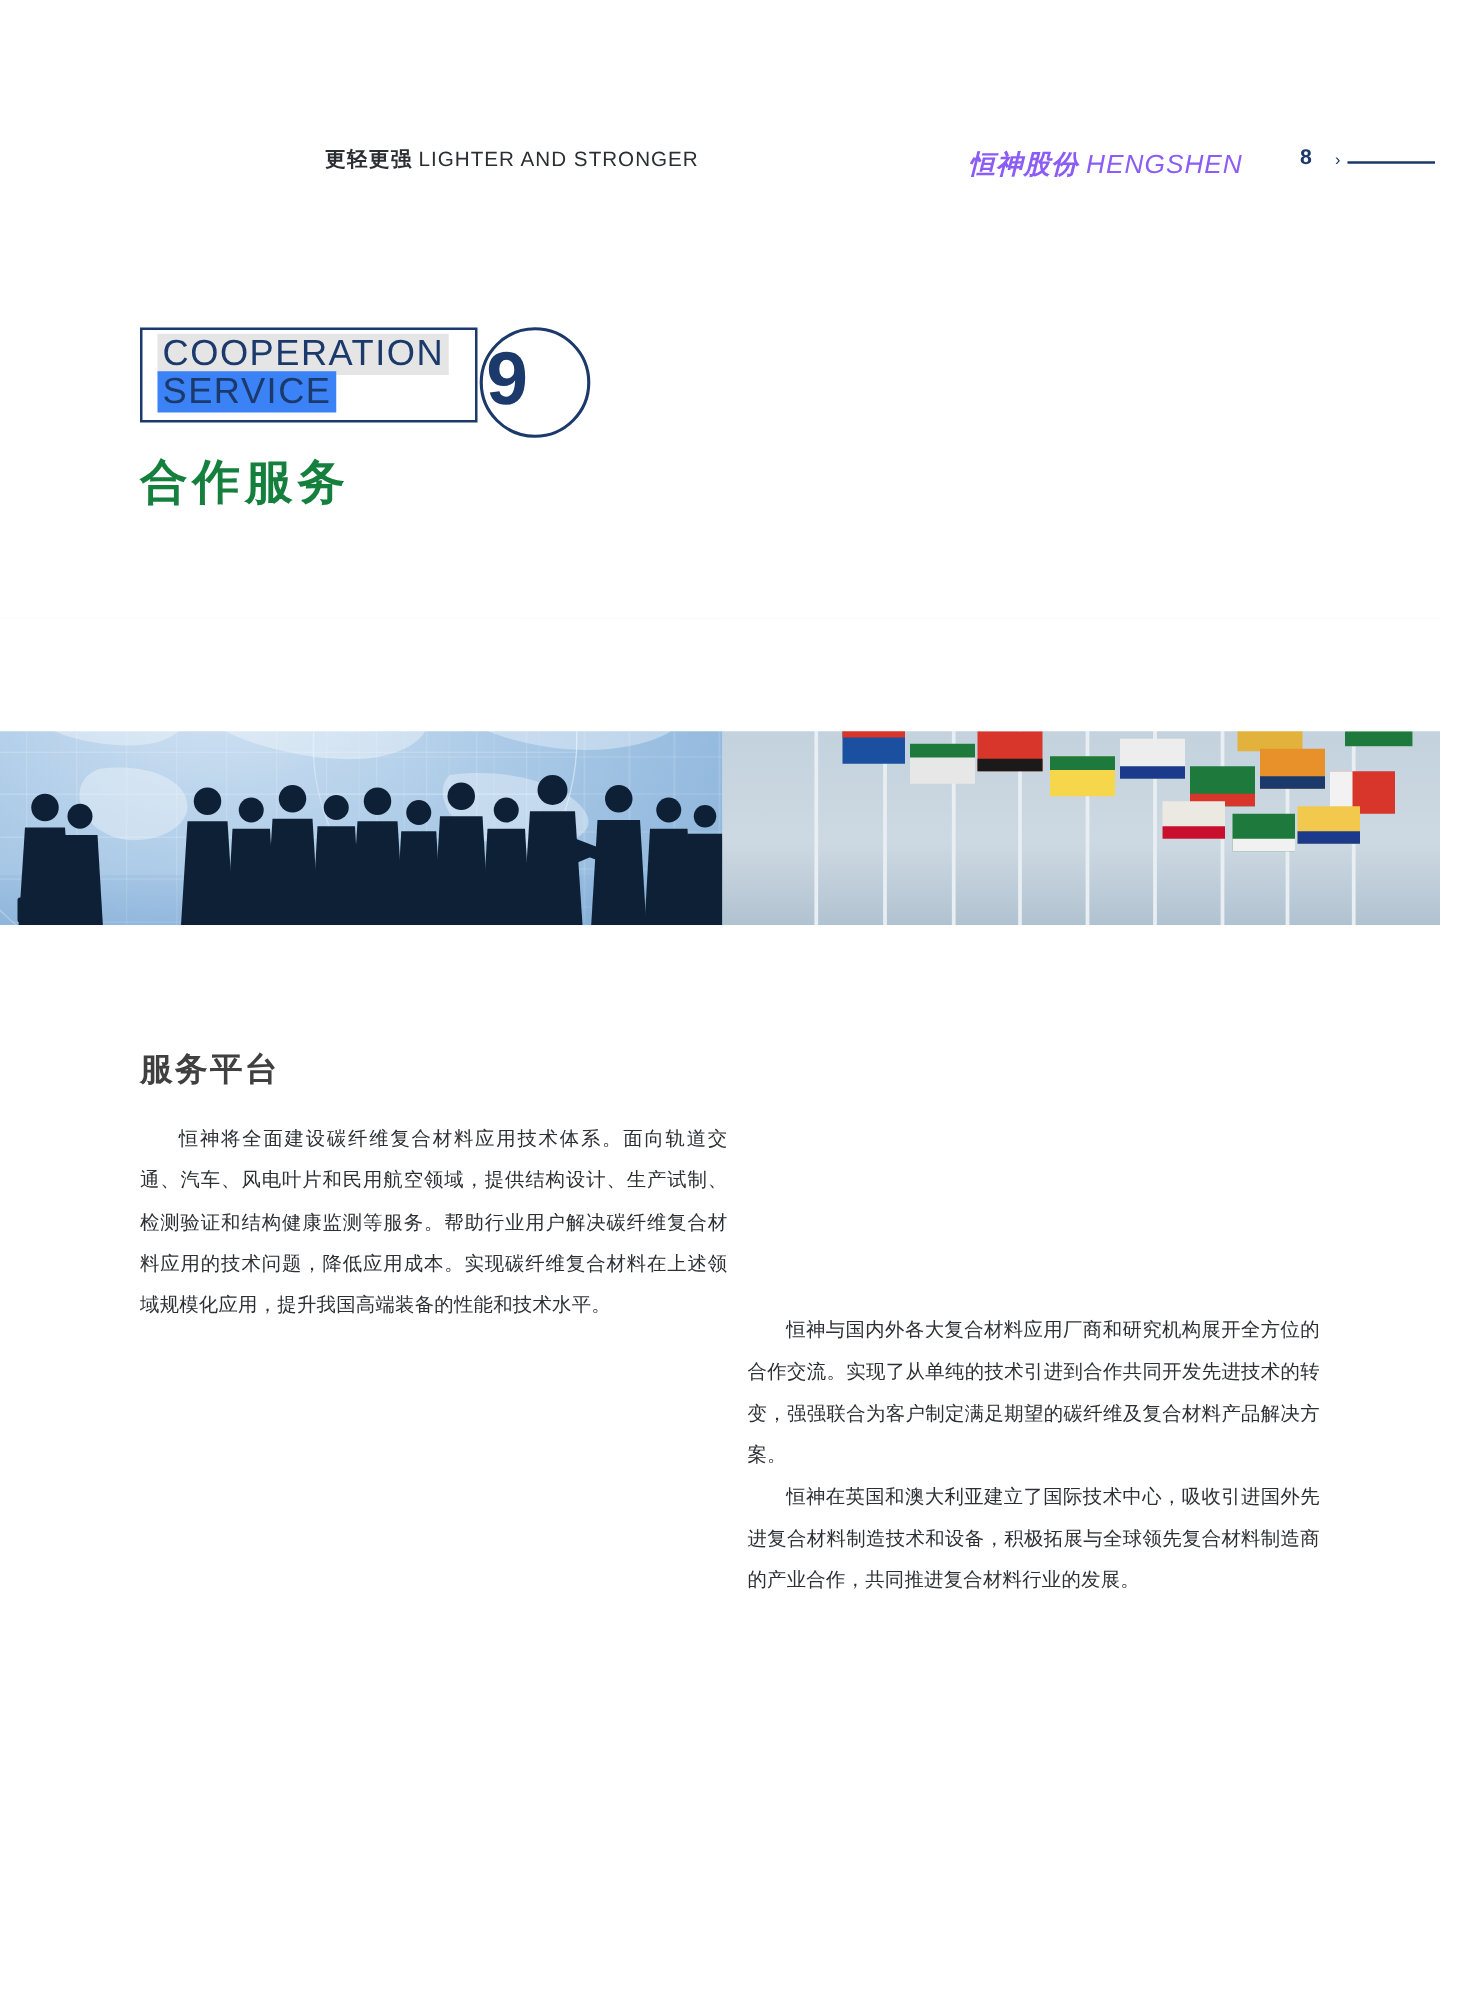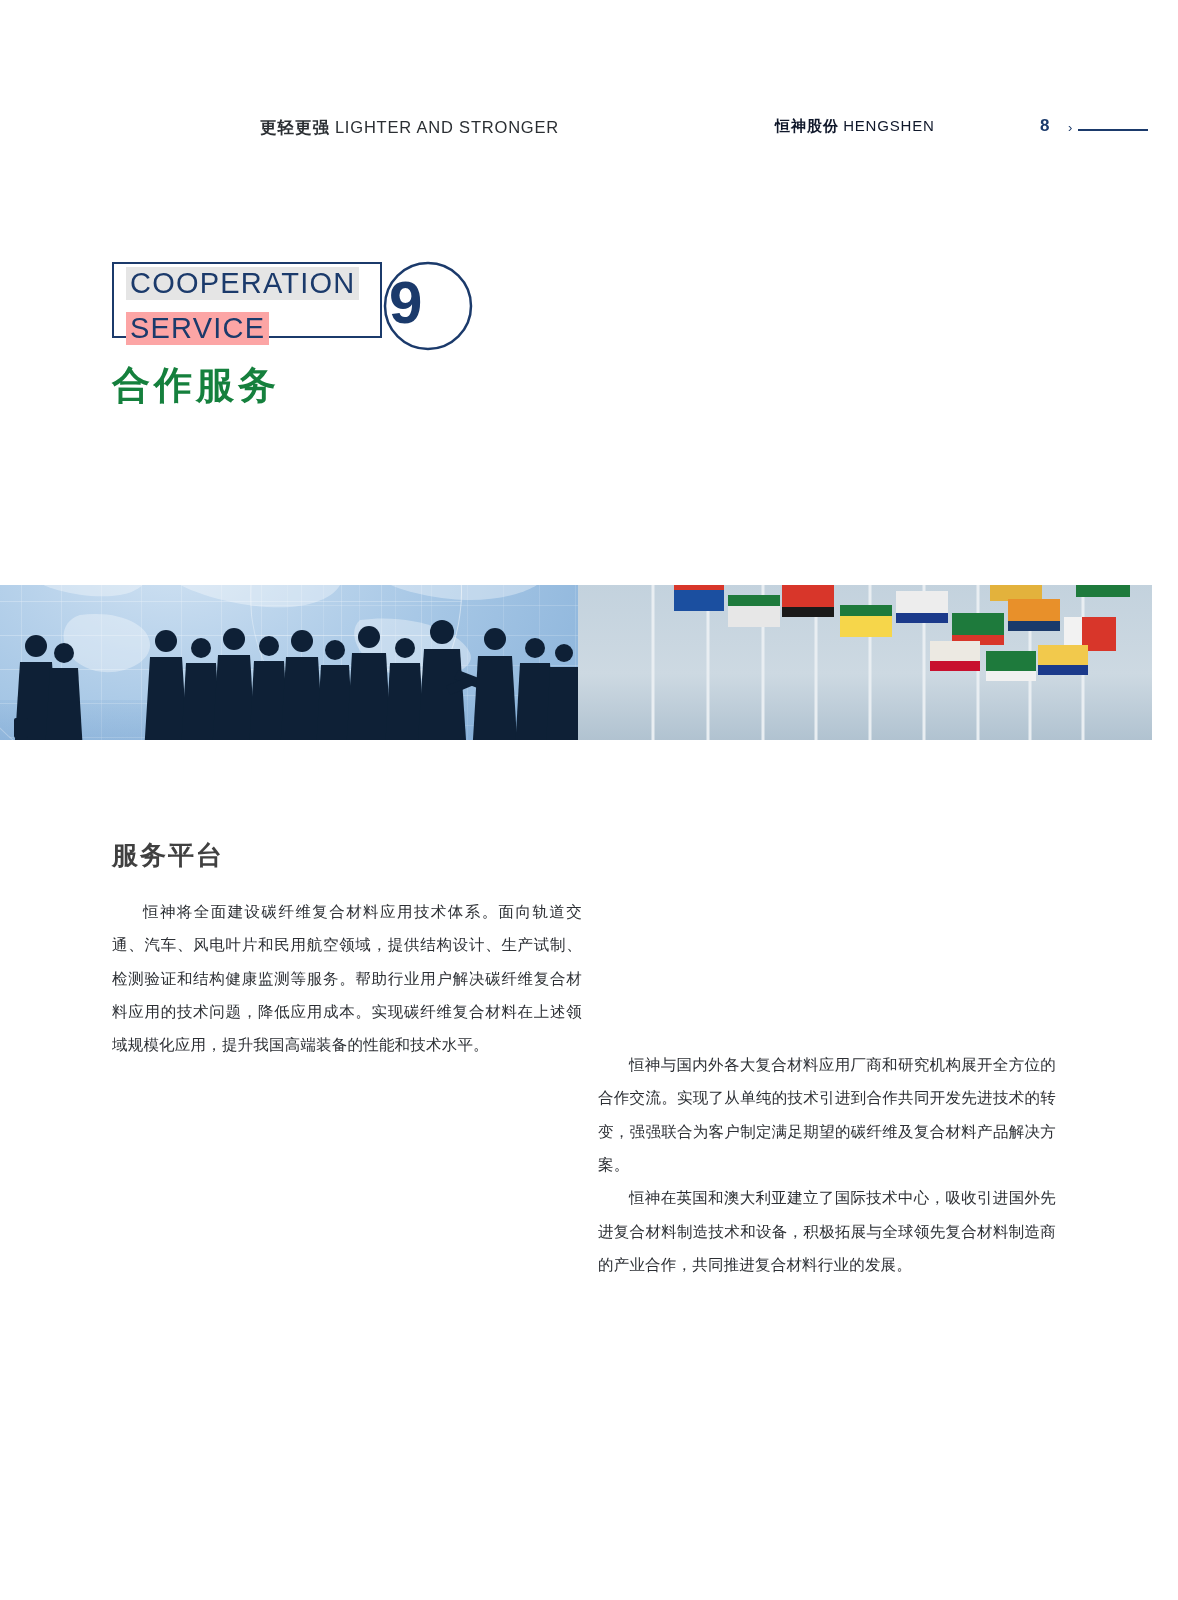--- a/index.html
+++ b/index.html
@@ -33,23 +33,24 @@
     letter-spacing: 0.3px;
     color: #2b2f33;
     white-space: nowrap;
   }
   .header-left .cn { font-weight: 600; letter-spacing: 1px; }
   .header-left .en { letter-spacing: 0.8px; }
   .header-center {
     position: absolute;
     left: 775px;
     top: 0;
-    font-size: 15px;
-    color: #0f172a;
+    font-size: 21px;
+    color: #8b5cf6;
     white-space: nowrap;
+    font-style: italic;
   }
   .header-center .cn { font-weight: 600; letter-spacing: 1px; }
   .header-center .en { letter-spacing: 0.8px; }
   .header-page {
     position: absolute;
     left: 1040px;
     top: -1px;
     font-size: 17px;
     font-weight: 700;
     color: #1b3a6b;
@@ -95,25 +96,25 @@
     font-size: 29px;
     letter-spacing: 1.2px;
     color: #1b3a6b;
     background: #e5e5e5;
     padding: 0 4px;
     white-space: nowrap;
   }
   .title-en2 {
     position: absolute;
     left: 14px;
-    top: 50px;
+    top: 35px;
     font-size: 29px;
     letter-spacing: 1.2px;
     color: #1b3a6b;
-    background: #fca5a5;
+    background: #3b82f6;
     padding: 0 4px;
     white-space: nowrap;
   }
   .title-circle {
     position: absolute;
     left: 270px;
     top: -2px;
     width: 92px;
     height: 92px;
   }

